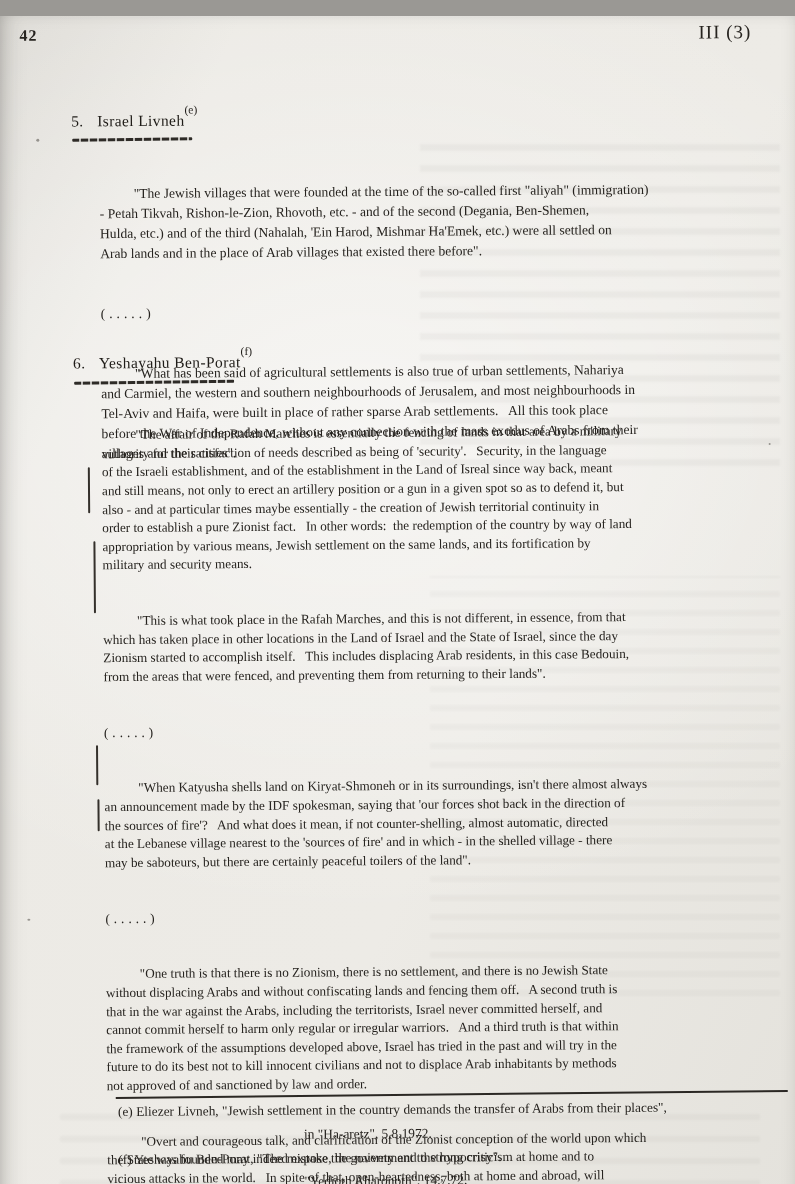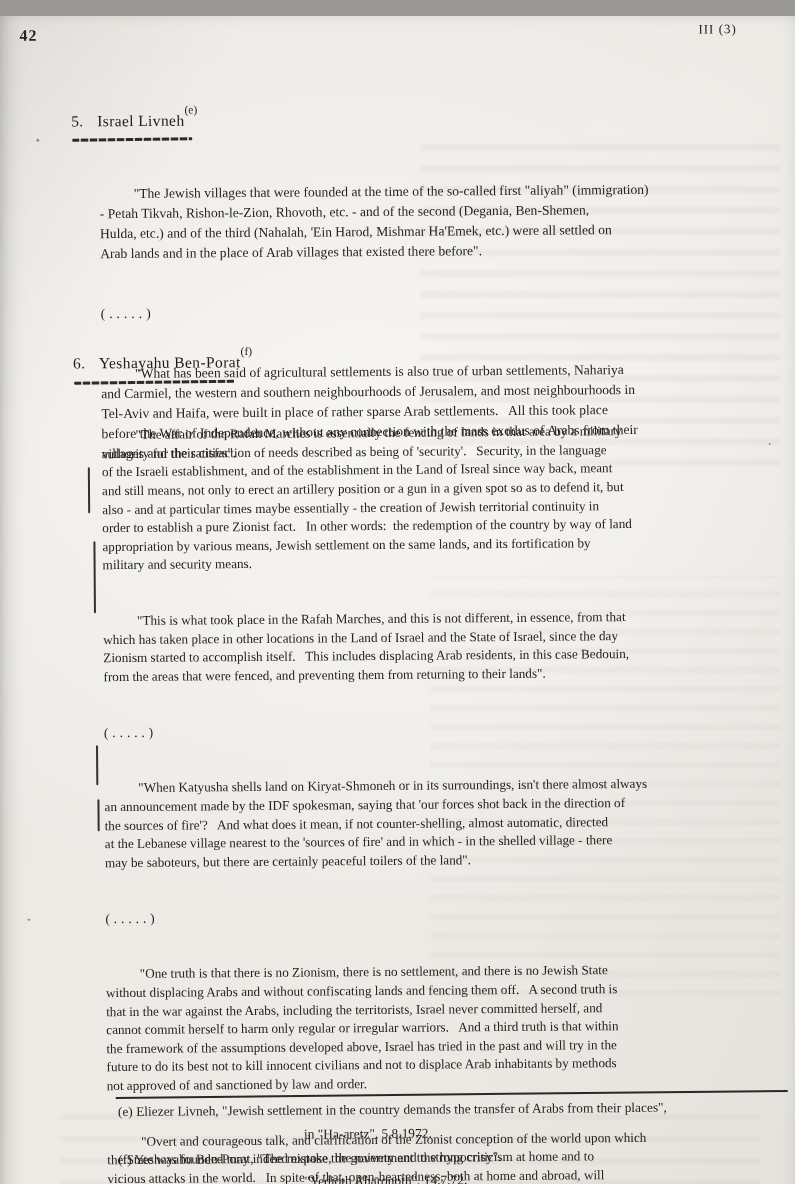--- a/index.html
+++ b/index.html
@@ -19,21 +19,21 @@
   .bleed{position:absolute;pointer-events:none;filter:blur(1.2px);}
   .bleed.b1{left:420px;top:120px;width:360px;height:330px;opacity:.10;
     background:repeating-linear-gradient(0deg, rgba(104,100,94,.55) 0 7px, rgba(104,100,94,0) 7px 21px);}
   .bleed.b2{left:430px;top:560px;width:350px;height:420px;opacity:.08;
     background:repeating-linear-gradient(0deg, rgba(104,100,94,.5) 0 6px, rgba(104,100,94,0) 6px 19px);}
   .bleed.b3{left:60px;top:1090px;width:700px;height:80px;opacity:.09;
     background:repeating-linear-gradient(0deg, rgba(104,100,94,.5) 0 6px, rgba(104,100,94,0) 6px 22px);}
   .content{position:absolute;left:0;top:0;width:795px;height:1184px;
     transform:rotate(-0.45deg);transform-origin:380px 600px;}
   .pagenum{position:absolute;left:24px;top:8px;font-size:16px;font-weight:bold;letter-spacing:1px;}
-  .docref{position:absolute;left:703px;top:8px;font-size:13px;letter-spacing:1px;}
+  .docref{position:absolute;left:703px;top:8px;font-size:19px;letter-spacing:1px;}
   .heading{position:absolute;font-size:15.5px;letter-spacing:.4px;color:#1f1c18;white-space:nowrap;}
   .heading .num{display:inline-block;width:26px;}
   .heading sup{font-size:11.5px;position:relative;top:-6px;letter-spacing:0;}
   .rule{position:absolute;height:3px;
     background:repeating-linear-gradient(90deg,#2e2b27 0 7px, rgba(46,43,39,.25) 7px 9px);
     border-radius:1px;}
   .body-block{position:absolute;width:668px;white-space:pre-wrap;}
   #sec5-body{left:103px;top:126px;font-size:13.6px;line-height:20px;}
   #sec6-body{left:103px;top:371px;font-size:13.2px;line-height:18.6px;}
   .quote{text-indent:34px;}

